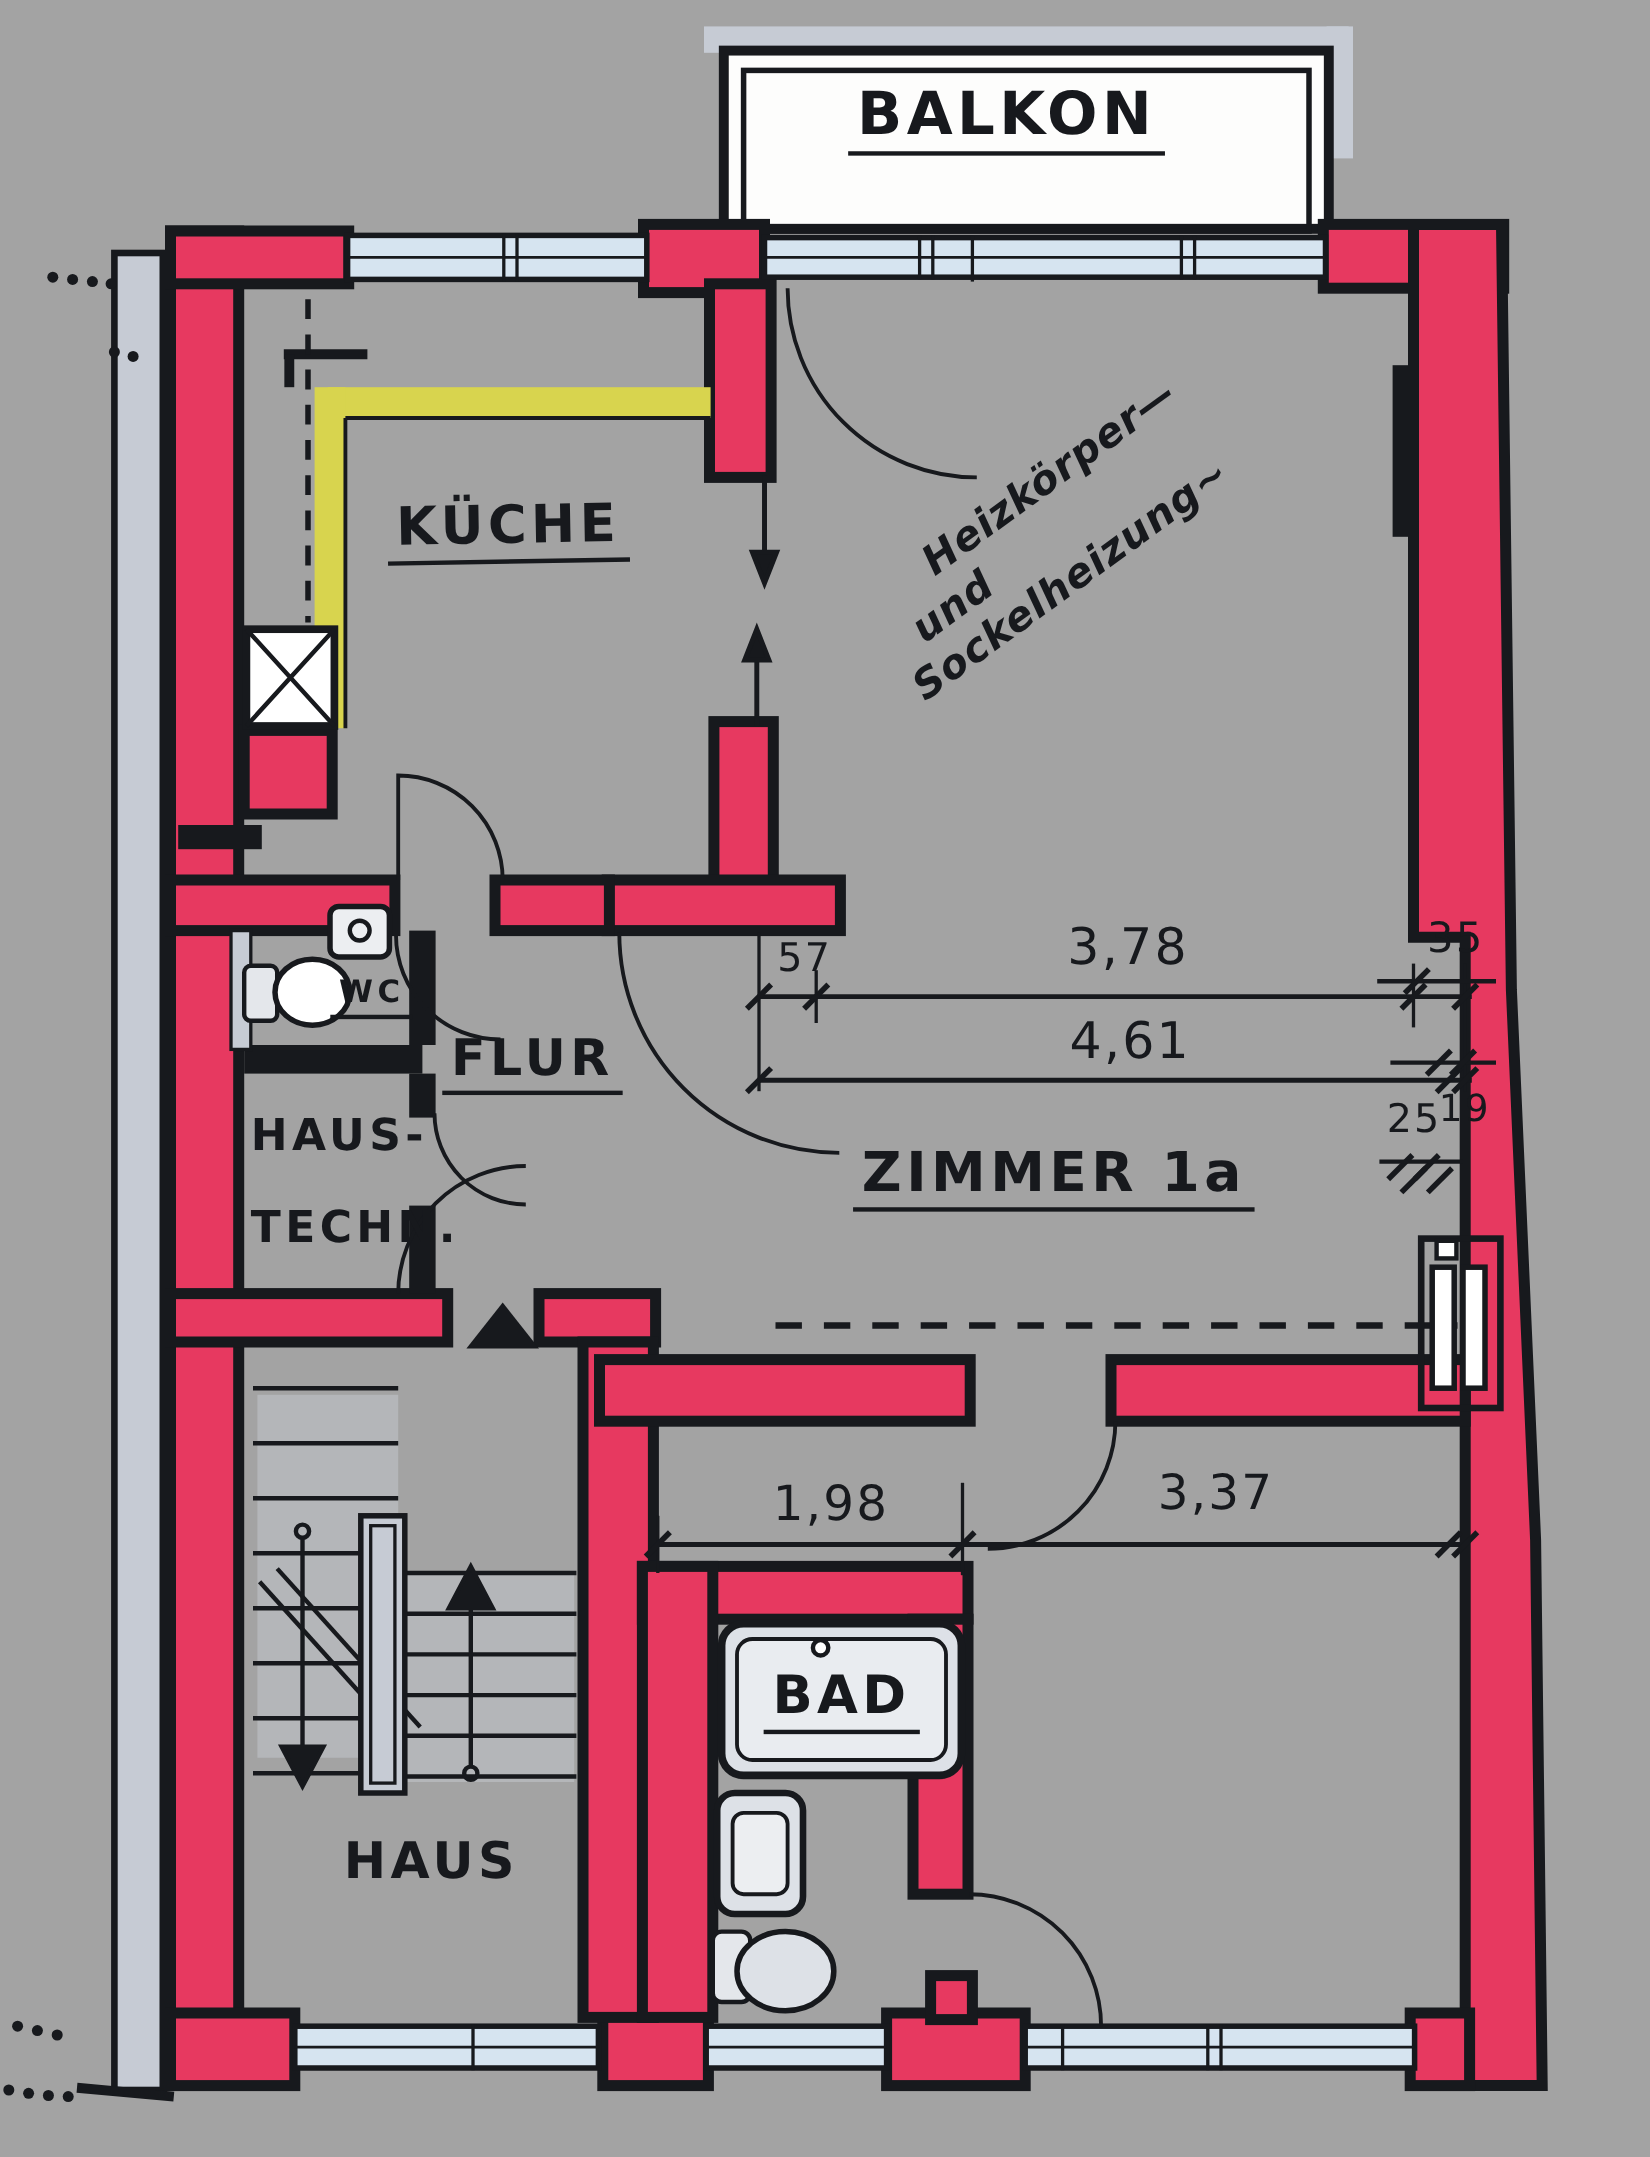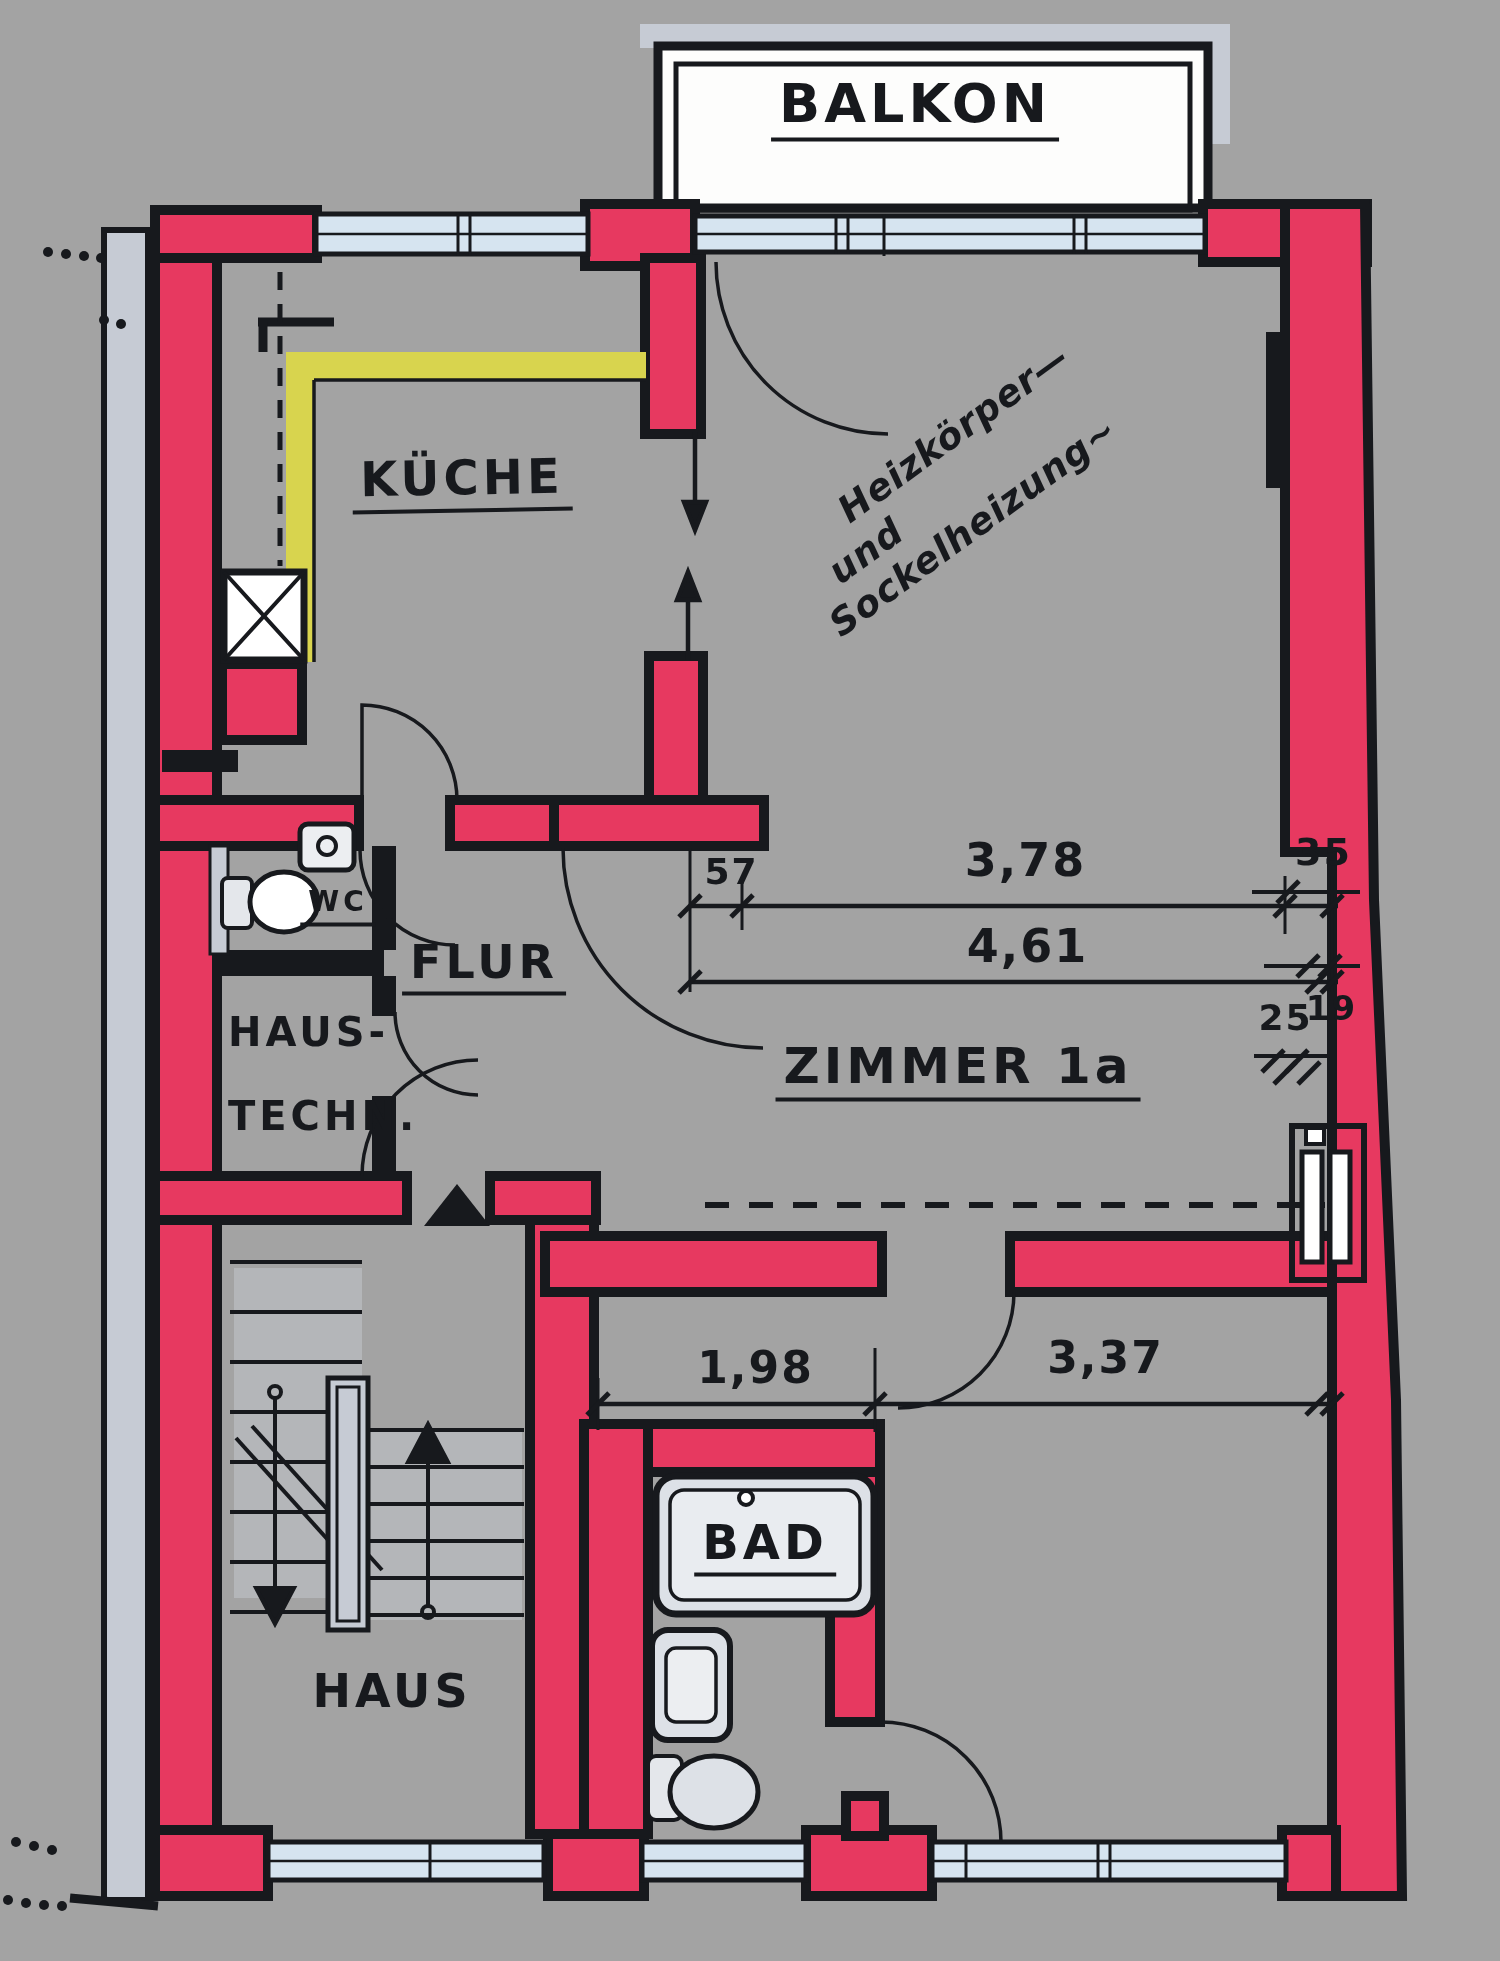--- a/index.html
+++ b/index.html
@@ -3,21 +3,21 @@
 <meta charset="utf-8">
 <style>
   html,body{margin:0;padding:0;background:#fff;}
   .stage{position:relative;width:1500px;height:1961px;background:#a3a3a3;
          font-family:"DejaVu Sans",sans-serif;overflow:hidden;}
   .stage svg{position:absolute;left:0;top:0;}
   .lbl{position:absolute;transform:translate(-50%,-50%);font-weight:700;color:#17191d;
        letter-spacing:4px;white-space:nowrap;line-height:1;}
   .lbl.left{transform:translate(0,-50%);}
   .ul{border-bottom:4px solid #17191d;padding:2px 8px 7px 8px;}
-  .dim{position:absolute;transform:translate(-50%,-50%);font-weight:700;color:#17191d;
+  .dim{position:absolute;transform:translate(-50%,-50%);font-weight:400;color:#17191d;
        letter-spacing:2px;white-space:nowrap;line-height:1;padding-left:31px;}
   .note{position:absolute;left:770px;top:540px;transform:rotate(-36deg);
         transform-origin:left top;font-style:italic;font-weight:700;font-size:37px;
         color:#17191d;line-height:1.18;letter-spacing:1px;white-space:nowrap;}
   .note .n1{margin-left:74px;display:block;}
   .note .n2{margin-left:30px;display:block;}
   .note .n3{margin-left:0;display:block;}
 </style>
 </head>
 <body>

